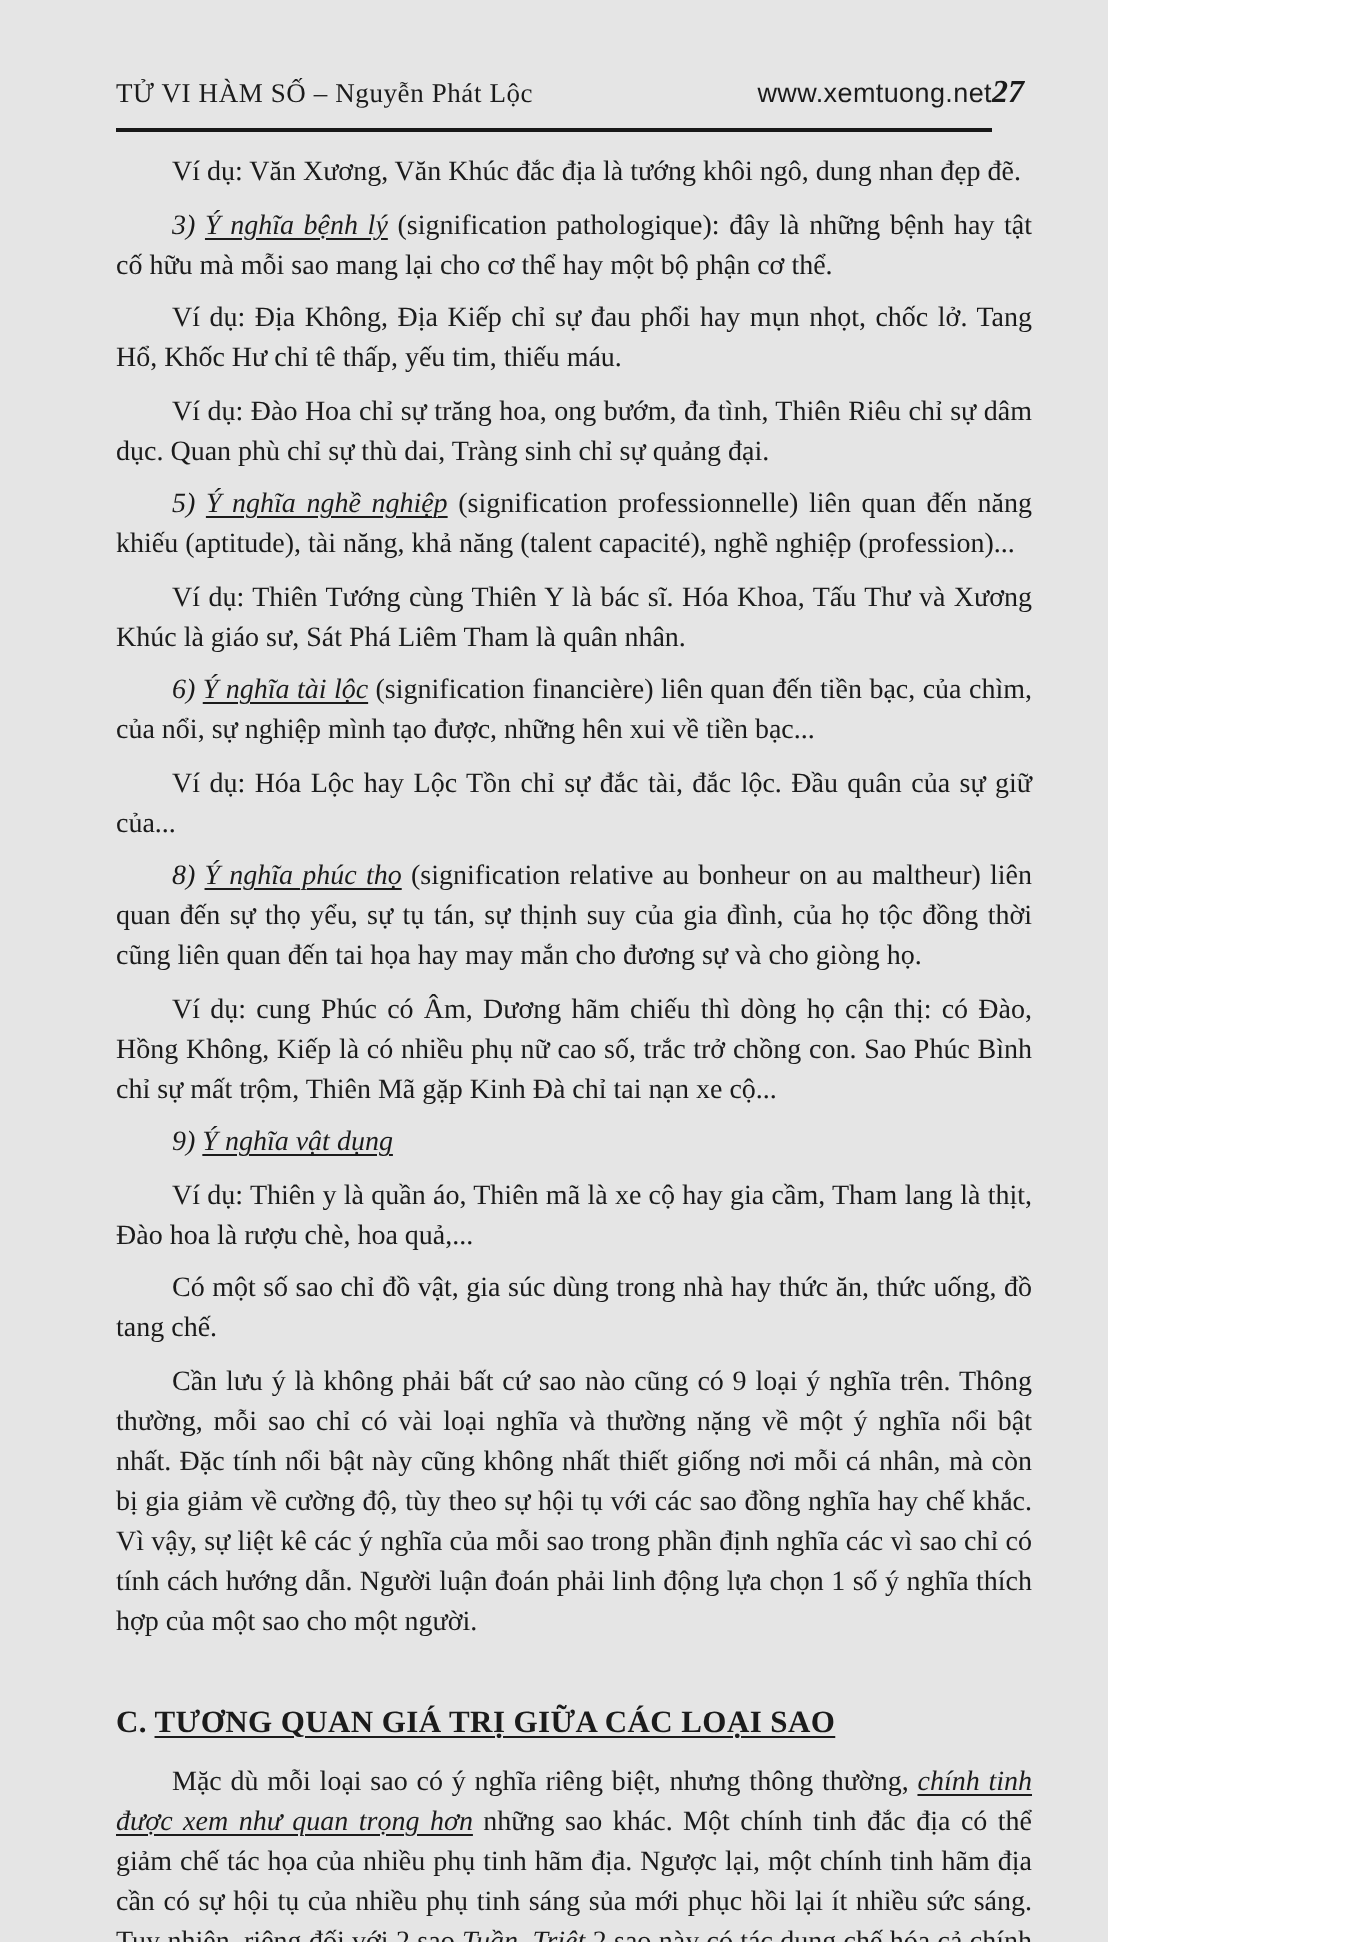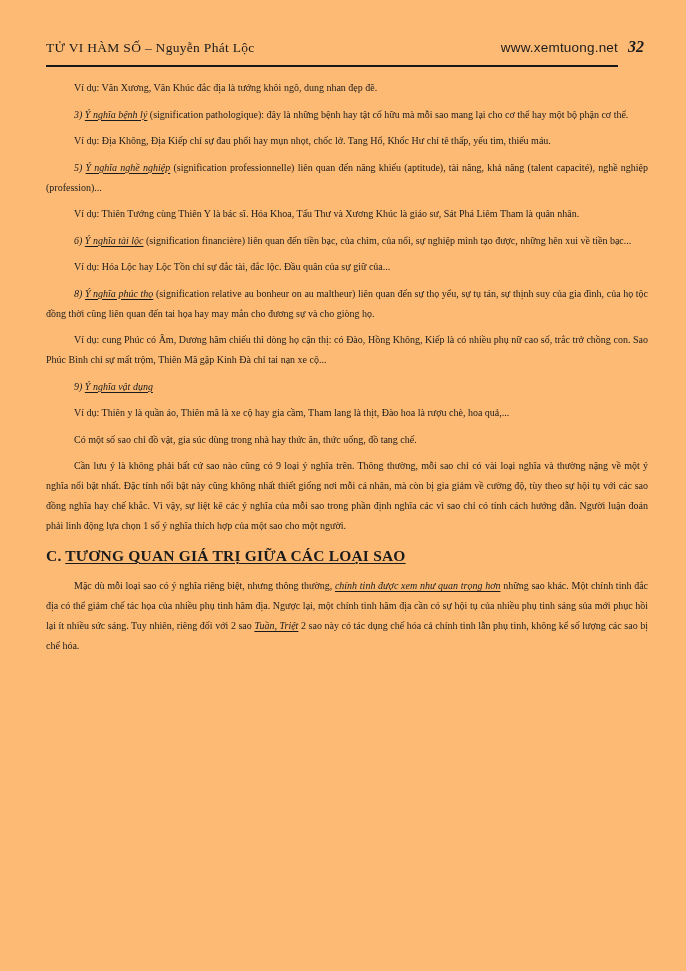--- a/index.html
+++ b/index.html
@@ -2,25 +2,25 @@
 <html><head>
 <meta charset="utf-8">
 <style>
   html, body {
     margin: 0;
     padding: 0;
     background: #ffffff;
   }
   .page {
     position: relative;
-    width: 686px;
+    width: 554px;
     height: 971px;
     box-sizing: border-box;
-    padding: 38px 38px 0 46px;
-    background: #fdba74;
+    padding: 38px 38px 0 58px;
+    background: #e5e5e5;
     color: #1b1b1b;
     font-family: "Liberation Serif", "DejaVu Serif", serif;
     overflow: hidden;
   }
   .header {
     display: flex;
     align-items: baseline;
   }
   .header-main {
     width: 572px;
@@ -47,27 +47,27 @@
     font-weight: 700;
     font-style: italic;
     font-size: 16px;
     padding-right: 4px;
   }
   .content {
     margin-top: 11px;
   }
   .para {
     margin: 0 0 6.5px 0;
-    font-size: 10px;
+    font-size: 14px;
     line-height: 20px;
     text-align: justify;
     text-indent: 28px;
   }
   .heading {
-    margin: 9px 0 9px 0;
+    margin: 29px 0 9px 0;
     font-size: 15.5px;
     font-weight: 700;
     line-height: 22px;
     letter-spacing: 0.2px;
   }
   .it { font-style: italic; }
   .bd { font-weight: 700; }
   .ul {
     text-decoration: underline;
     text-underline-offset: 2px;
@@ -76,26 +76,27 @@
 </style>
 </head>
 <body>
 
 <div class="page">
   <div class="header">
     <div class="header-main">
       <span class="book-title">TỬ VI HÀM SỐ – Nguyễn Phát Lộc</span>
       <span class="website">www.xemtuong.net</span>
     </div>
-    <span class="page-num">32</span>
+    <span class="page-num">27</span>
   </div>
   <div class="content">
       <p class="para"><span>Ví dụ: Văn Xương, Văn Khúc đắc địa là tướng khôi ngô, dung nhan đẹp đẽ.</span></p>
       <p class="para"><span class="it">3) </span><span class="it ul">Ý nghĩa bệnh lý</span><span> (signification pathologique): đây là những bệnh hay tật cố hữu mà mỗi sao mang lại cho cơ thể hay một bộ phận cơ thể.</span></p>
       <p class="para"><span>Ví dụ: Địa Không, Địa Kiếp chỉ sự đau phổi hay mụn nhọt, chốc lở. Tang Hổ, Khốc Hư chỉ tê thấp, yếu tim, thiếu máu.</span></p>
+      <p class="para"><span>Ví dụ: Đào Hoa chỉ sự trăng hoa, ong bướm, đa tình, Thiên Riêu chỉ sự dâm dục. Quan phù chỉ sự thù dai, Tràng sinh chỉ sự quảng đại.</span></p>
       <p class="para"><span class="it">5) </span><span class="it ul">Ý nghĩa nghề nghiệp</span><span> (signification professionnelle) liên quan đến năng khiếu (aptitude), tài năng, khả năng (talent capacité), nghề nghiệp (profession)...</span></p>
       <p class="para"><span>Ví dụ: Thiên Tướng cùng Thiên Y là bác sĩ. Hóa Khoa, Tấu Thư và Xương Khúc là giáo sư, Sát Phá Liêm Tham là quân nhân.</span></p>
       <p class="para"><span class="it">6) </span><span class="it ul">Ý nghĩa tài lộc</span><span> (signification financière) liên quan đến tiền bạc, của chìm, của nổi, sự nghiệp mình tạo được, những hên xui về tiền bạc...</span></p>
       <p class="para"><span>Ví dụ: Hóa Lộc hay Lộc Tồn chỉ sự đắc tài, đắc lộc. Đầu quân của sự giữ của...</span></p>
       <p class="para"><span class="it">8) </span><span class="it ul">Ý nghĩa phúc thọ</span><span> (signification relative au bonheur on au maltheur) liên quan đến sự thọ yểu, sự tụ tán, sự thịnh suy của gia đình, của họ tộc đồng thời cũng liên quan đến tai họa hay may mắn cho đương sự và cho giòng họ.</span></p>
       <p class="para"><span>Ví dụ: cung Phúc có Âm, Dương hãm chiếu thì dòng họ cận thị: có Đào, Hồng Không, Kiếp là có nhiều phụ nữ cao số, trắc trở chồng con. Sao Phúc Bình chỉ sự mất trộm, Thiên Mã gặp Kinh Đà chỉ tai nạn xe cộ...</span></p>
       <p class="para"><span class="it">9) </span><span class="it ul">Ý nghĩa vật dụng</span></p>
       <p class="para"><span>Ví dụ: Thiên y là quần áo, Thiên mã là xe cộ hay gia cầm, Tham lang là thịt, Đào hoa là rượu chè, hoa quả,...</span></p>
       <p class="para"><span>Có một số sao chỉ đồ vật, gia súc dùng trong nhà hay thức ăn, thức uống, đồ tang chế.</span></p>
       <p class="para"><span>Cần lưu ý là không phải bất cứ sao nào cũng có 9 loại ý nghĩa trên. Thông thường, mỗi sao chỉ có vài loại nghĩa và thường nặng về một ý nghĩa nổi bật nhất. Đặc tính nổi bật này cũng không nhất thiết giống nơi mỗi cá nhân, mà còn bị gia giảm về cường độ, tùy theo sự hội tụ với các sao đồng nghĩa hay chế khắc. Vì vậy, sự liệt kê các ý nghĩa của mỗi sao trong phần định nghĩa các vì sao chỉ có tính cách hướng dẫn. Người luận đoán phải linh động lựa chọn 1 số ý nghĩa thích hợp của một sao cho một người.</span></p>

